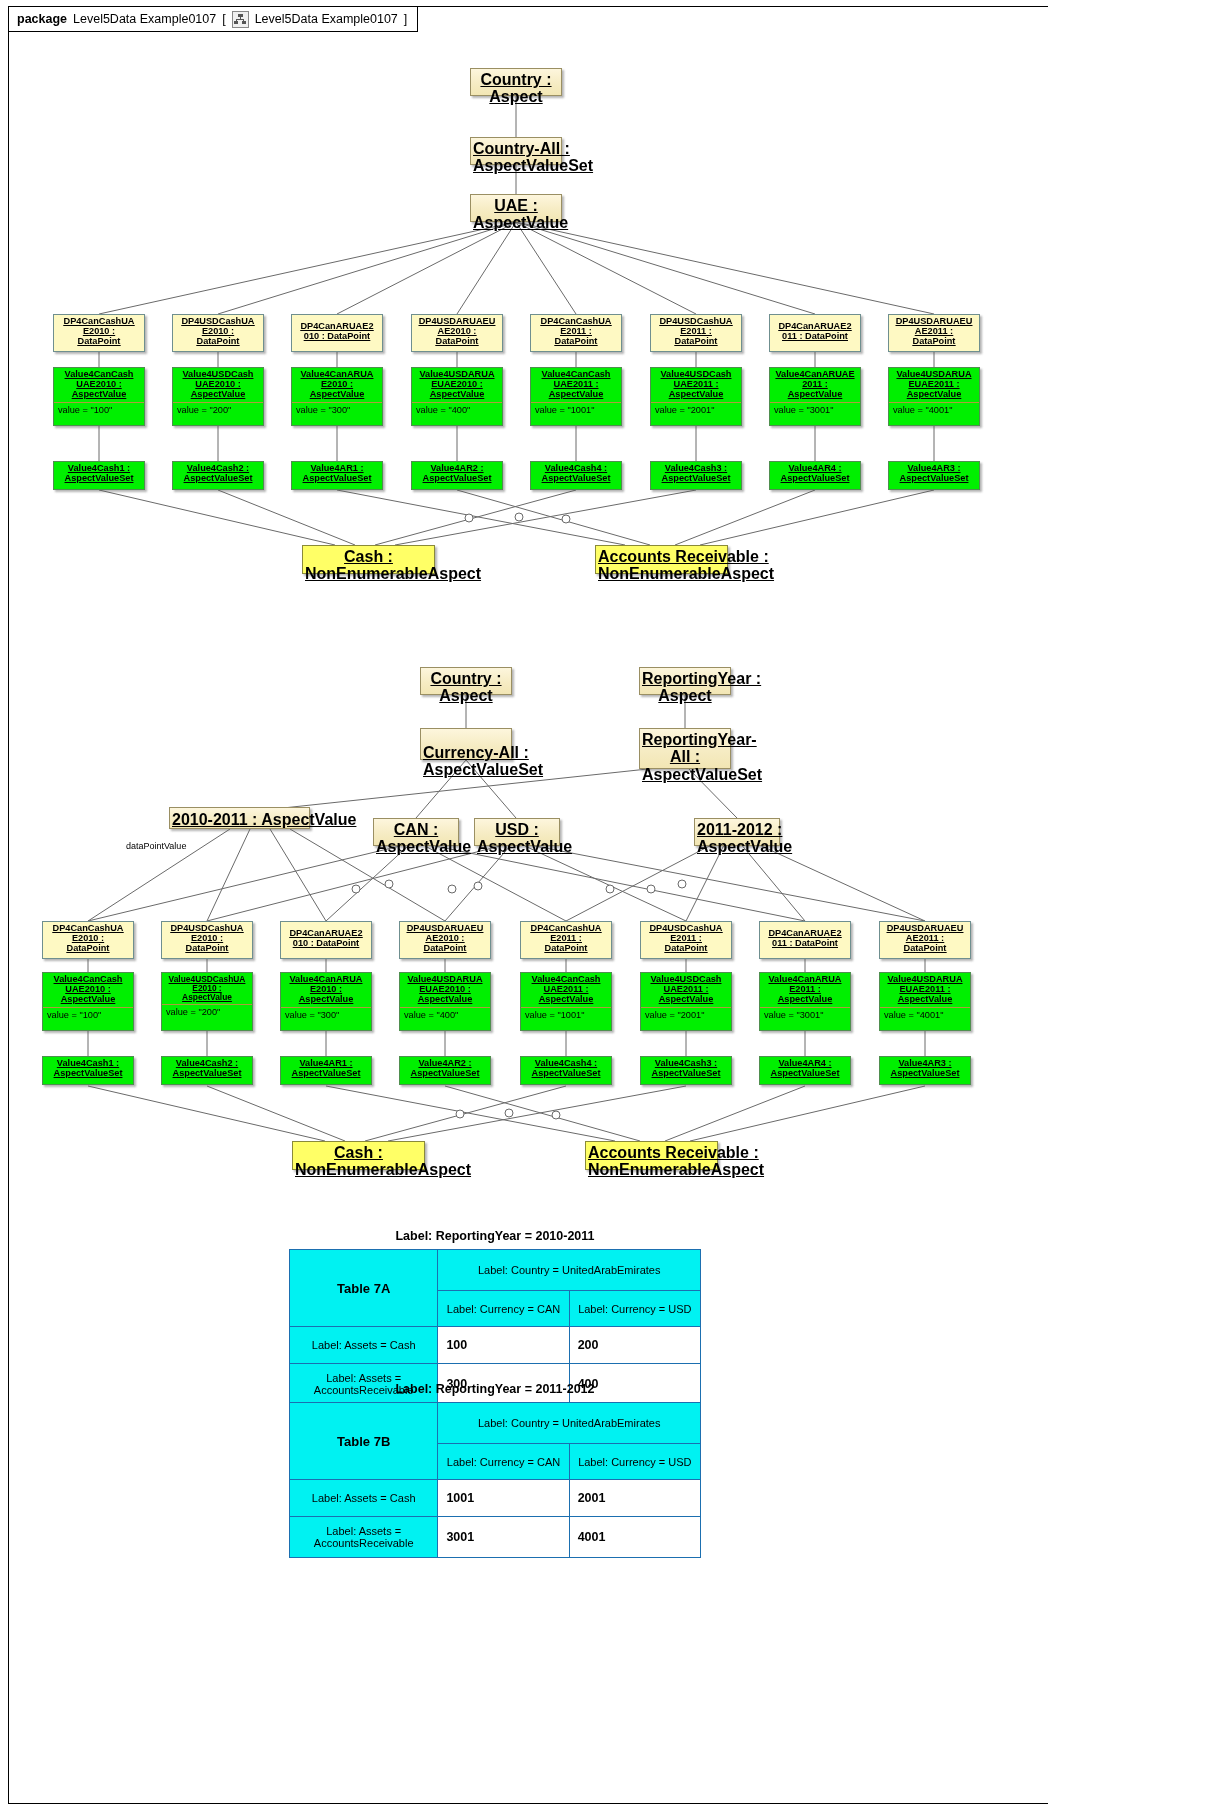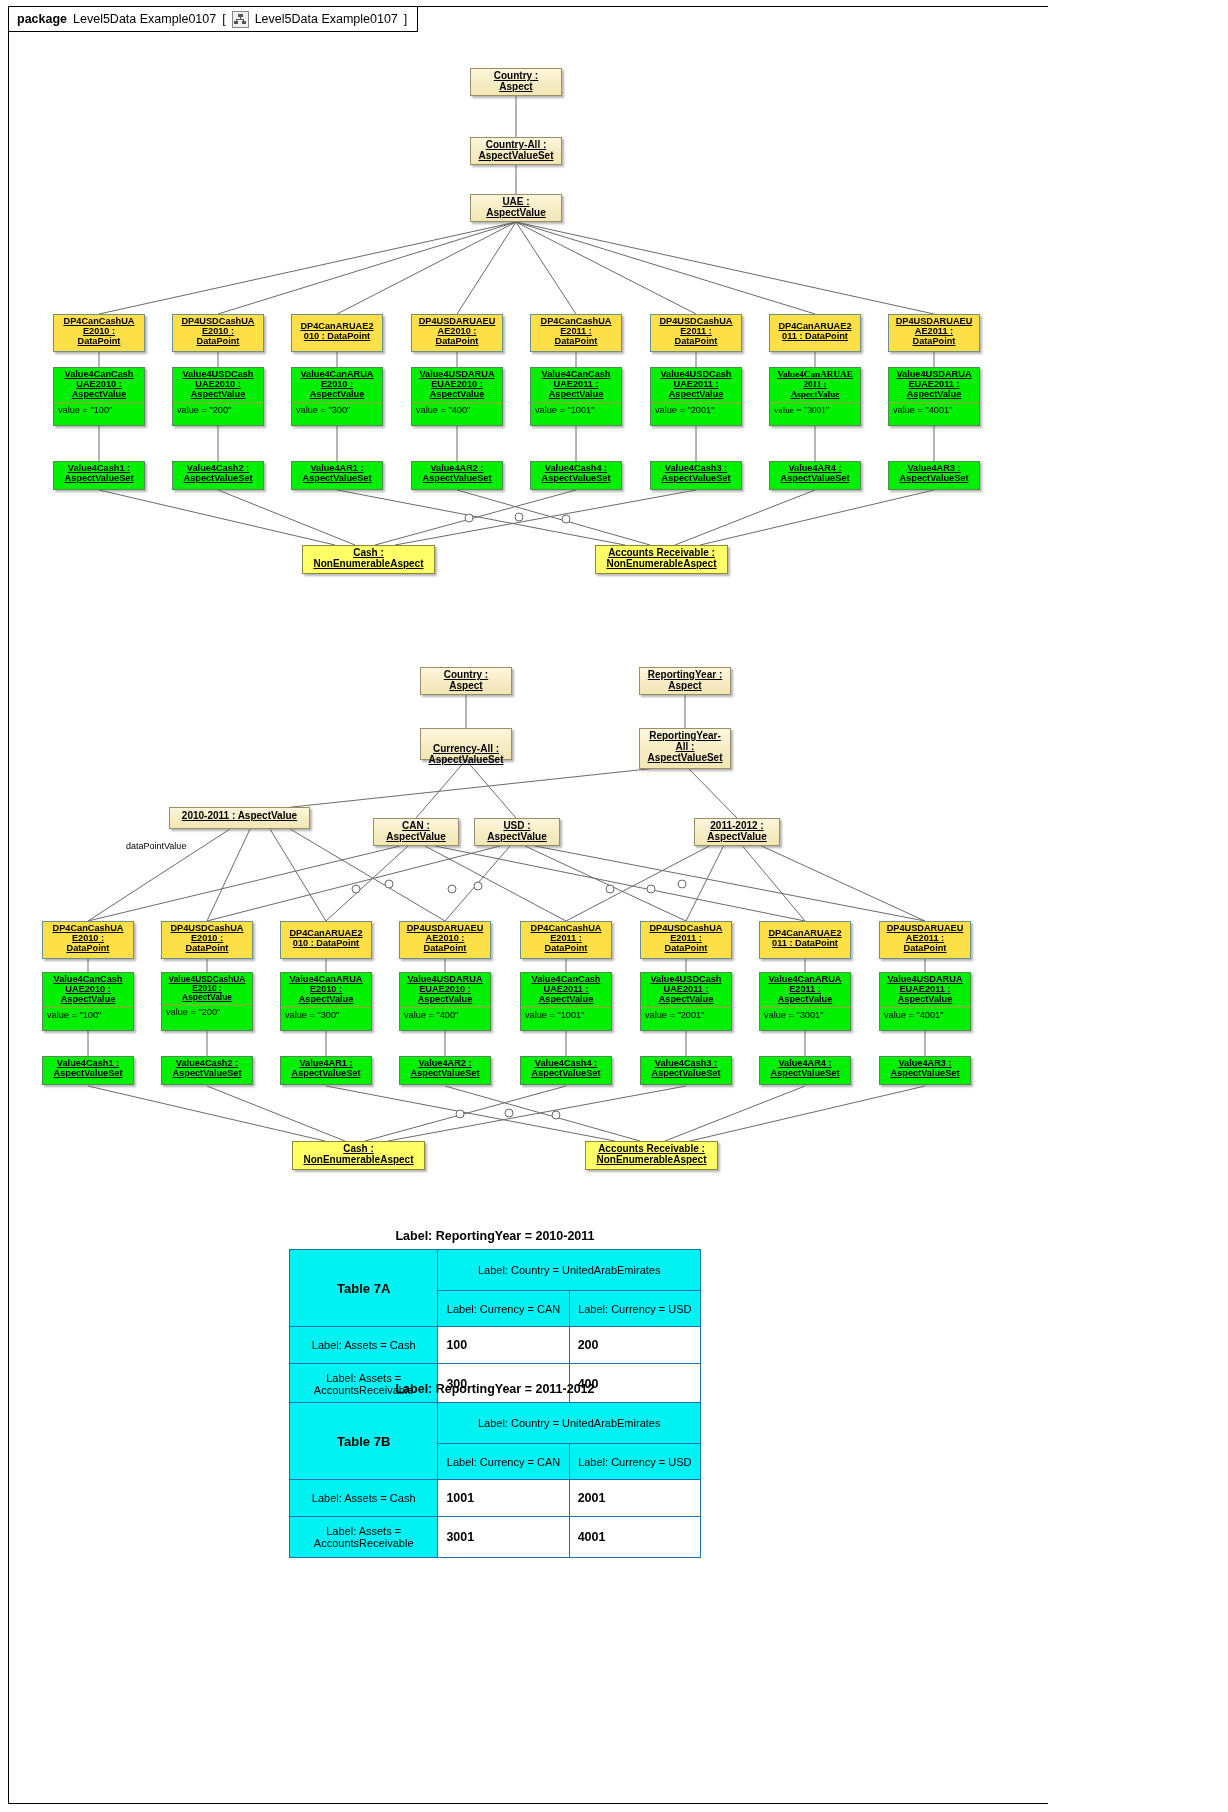--- a/index.html
+++ b/index.html
@@ -24,27 +24,27 @@
 
   
   .node{position:absolute;box-sizing:border-box;border:1px solid #7a7a63;
         box-shadow:2px 2px 2px rgba(90,90,90,.45);z-index:5;}
   .node .hdr{text-align:center;font-weight:bold;color:#000;line-height:1.08;padding:2px 2px 2px 2px;}
   .node .hdr span{text-decoration:underline;display:block;white-space:nowrap;}
   .node .cmp{border-top:1px solid #b09a3d;padding:2px 4px;color:#000;white-space:nowrap;}
 
   .n-aspect{background:linear-gradient(to bottom,#fdf6dd 0%,#f6ecc4 55%,#f2e6b4 100%);border:1px solid #9a8f63;}
   .n-nonenum{background:#ffff66;border:1px solid #8a8a3a;}
-  .n-dp{background:#fde047;border:1px solid #6f8f8f;}
+  .n-dp{background:#fef9c3;border:1px solid #6f8f8f;text-decoration:underline;}
   .n-av{background:#00f000;border:1px solid #4f8f4f;}
   .n-avs{background:#00f000;border:1px solid #4f8f4f;}
 
   .f8{font-size:8.4px;}
   .f9{font-size:9.2px;}
-  .f10{font-size:10px;}
+  .f10{font-size:16px;}
 
   
   svg.links{position:absolute;left:0;top:0;width:1228px;height:1812px;z-index:1;pointer-events:none;}
   svg.links line, svg.links path{stroke:#6a6a6a;stroke-width:1;fill:none;}
   svg.links circle{fill:#fff;stroke:#6a6a6a;stroke-width:1;}
 
   .edge-label{position:absolute;font-size:9px;color:#000;z-index:6;white-space:nowrap;}
 
   
   .tbl-title{position:absolute;font-size:12.5px;font-weight:bold;color:#000;text-align:center;z-index:6;}
@@ -301,21 +301,21 @@
       <div class="cmp f9">value = "1001"</div>
     </div>
   <div class="node n-av" style="left:650px;top:367px;width:92px;height:59px;">
       <div class="hdr f9">
         <span>Value4USDCash</span>
         <span>UAE2011 :</span>
         <span>AspectValue</span>
       </div>
       <div class="cmp f9">value = "2001"</div>
     </div>
-  <div class="node n-av" style="left:769px;top:367px;width:92px;height:59px;font-family:Liberation Serif, serif;">
+  <div class="node n-av" style="left:769px;top:367px;width:92px;height:59px;">
       <div class="hdr f9">
         <span>Value4CanARUAE</span>
         <span>2011 :</span>
         <span>AspectValue</span>
       </div>
       <div class="cmp f9">value = "3001"</div>
     </div>
   <div class="node n-av" style="left:888px;top:367px;width:92px;height:59px;">
       <div class="hdr f9">
         <span>Value4USDARUA</span>

